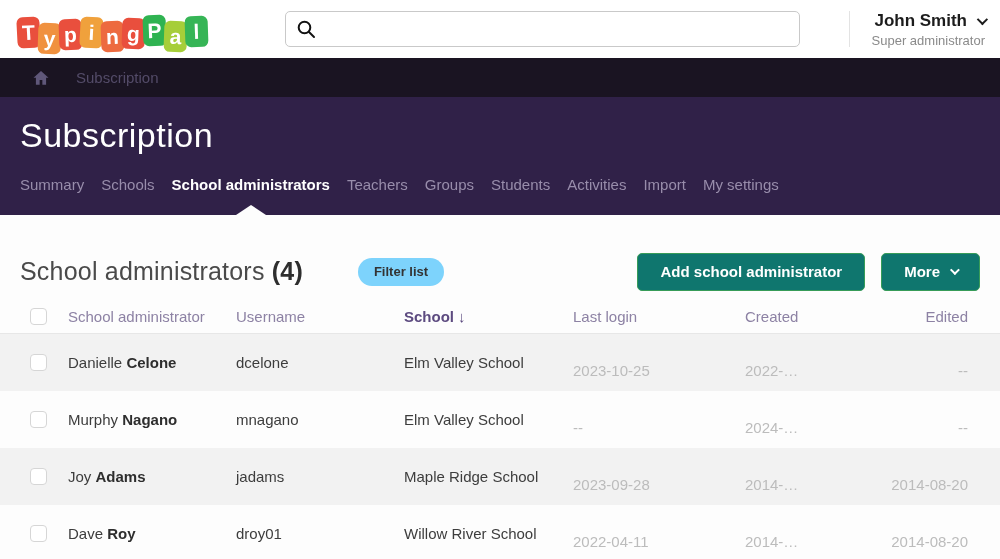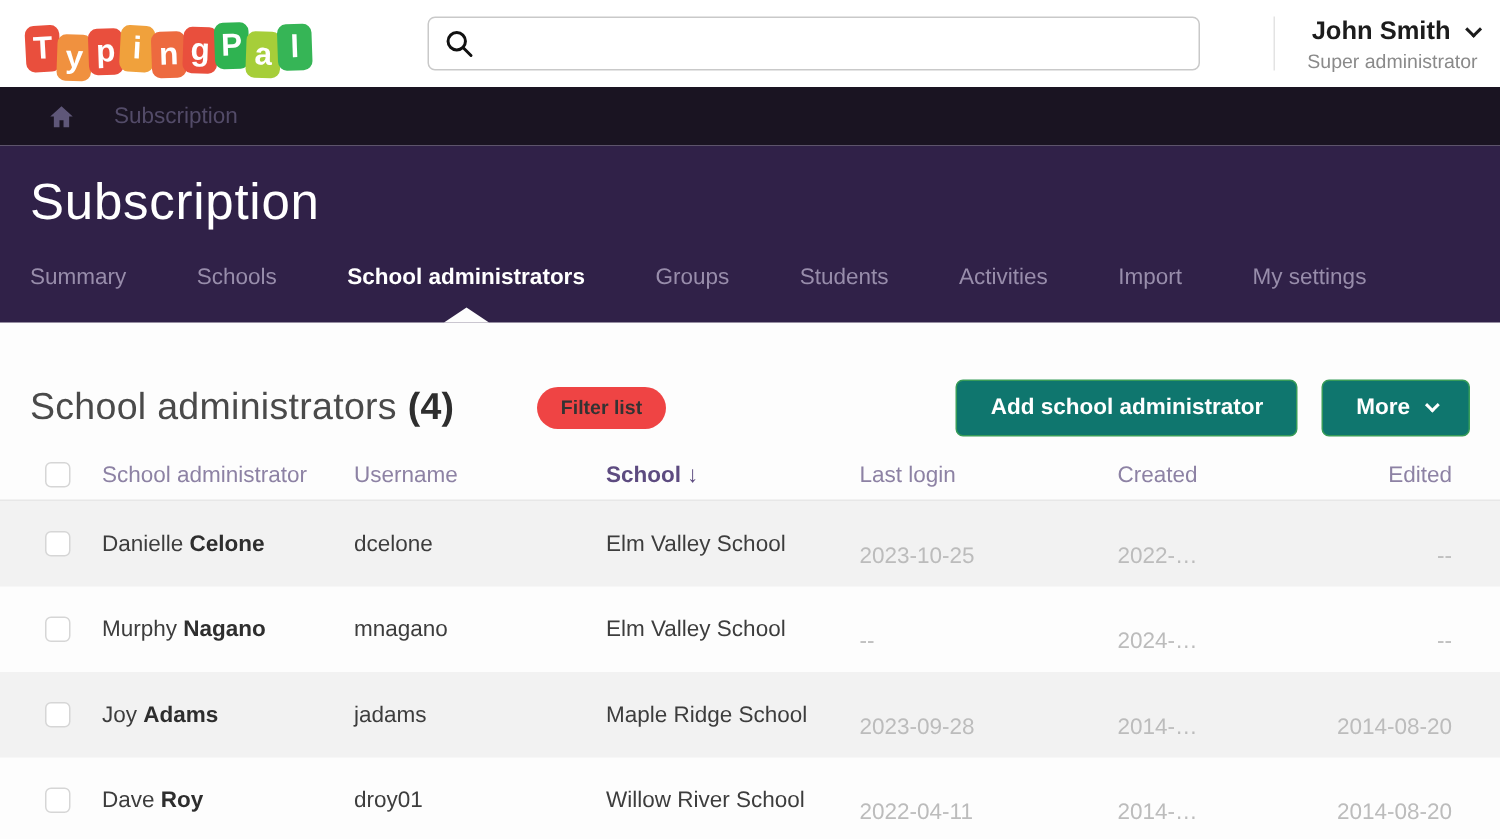--- a/index.html
+++ b/index.html
@@ -25,32 +25,32 @@
   .user-role { font-size:13px; color:#8a8a8a; margin-top:2px; }
 
   
   .crumb-bar { height:39px; background:#1a1422; display:flex; align-items:center; padding:0 20px; }
   .home-icon { width:18px; height:18px; margin-left:12px; cursor:pointer; }
   .crumb-label { color:#534b68; font-size:15px; margin-left:26px; }
 
   
   .hero { background:#302148; padding:0 20px; height:118px; position:relative; }
   .hero-title { color:#ffffff; font-size:34px; font-weight:400; padding-top:19px; letter-spacing:.5px; }
-  .tabs { display:flex; gap:47px; margin-top:21px; }
+  .tabs { display:flex; gap:17px; margin-top:21px; }
   .tab { position:relative; color:#988dab; font-size:15px; cursor:pointer; padding-bottom:22px; }
   .tab.active { color:#ffffff; font-weight:bold; }
   .tab.active::after { content:""; position:absolute; left:50%; bottom:0;
     transform:translateX(-50%); border-left:15px solid transparent; border-right:15px solid transparent;
     border-bottom:10px solid #fdfdfd; }
 
   
   .list-header { display:flex; align-items:center; padding:28px 20px 0 20px; height:85px;gap:36px; }
   .list-title { font-size:25px; font-weight:300; color:#4a4a4a; letter-spacing:.2px; }
   .list-count { font-weight:bold; color:#2e2e2e; }
-  .filter-pill { margin-left:19px; background:#ef4444; border:none; border-radius:15px;
+  .filter-pill { margin-left:19px; background:#7dd3fc; border:none; border-radius:15px;
     height:28px; padding:0 16px; font-family:inherit; font-size:13px; font-weight:bold; color:#333; cursor:pointer;text-align:right; }
   .actions { margin-left:auto; display:flex; gap:16px; }
   .btn-green { background:#0f766e; border:1px solid #379c58; border-radius:5px; height:38px;
     color:#fff; font-family:inherit; font-size:15px; font-weight:bold; padding:0 22px; cursor:pointer;
     display:flex; align-items:center; }
   .btn-green .chev-w { display:inline-block; width:7px; height:7px; border-right:2px solid #fff;
     border-bottom:2px solid #fff; transform:rotate(45deg) translateY(-2px); margin-left:10px; }
 
   
   .trow { display:grid; grid-template-columns:48px 168px 168px 169px 172px 1fr 120px;
@@ -111,20 +111,21 @@
   </svg>
   <span class="crumb-label">Subscription</span>
 </nav>
 
 <section class="hero">
   <h1 class="hero-title">Subscription</h1>
   <nav class="tabs">
     <span class="tab">Summary</span>
     <span class="tab">Schools</span>
     <span class="tab active">School administrators</span>
+    <span class="tab">Teachers</span>
     <span class="tab">Groups</span>
     <span class="tab">Students</span>
     <span class="tab">Activities</span>
     <span class="tab">Import</span>
     <span class="tab">My settings</span>
   </nav>
 </section>
 
 <div class="list-header">
   <h2 class="list-title"><span>School administrators</span>

